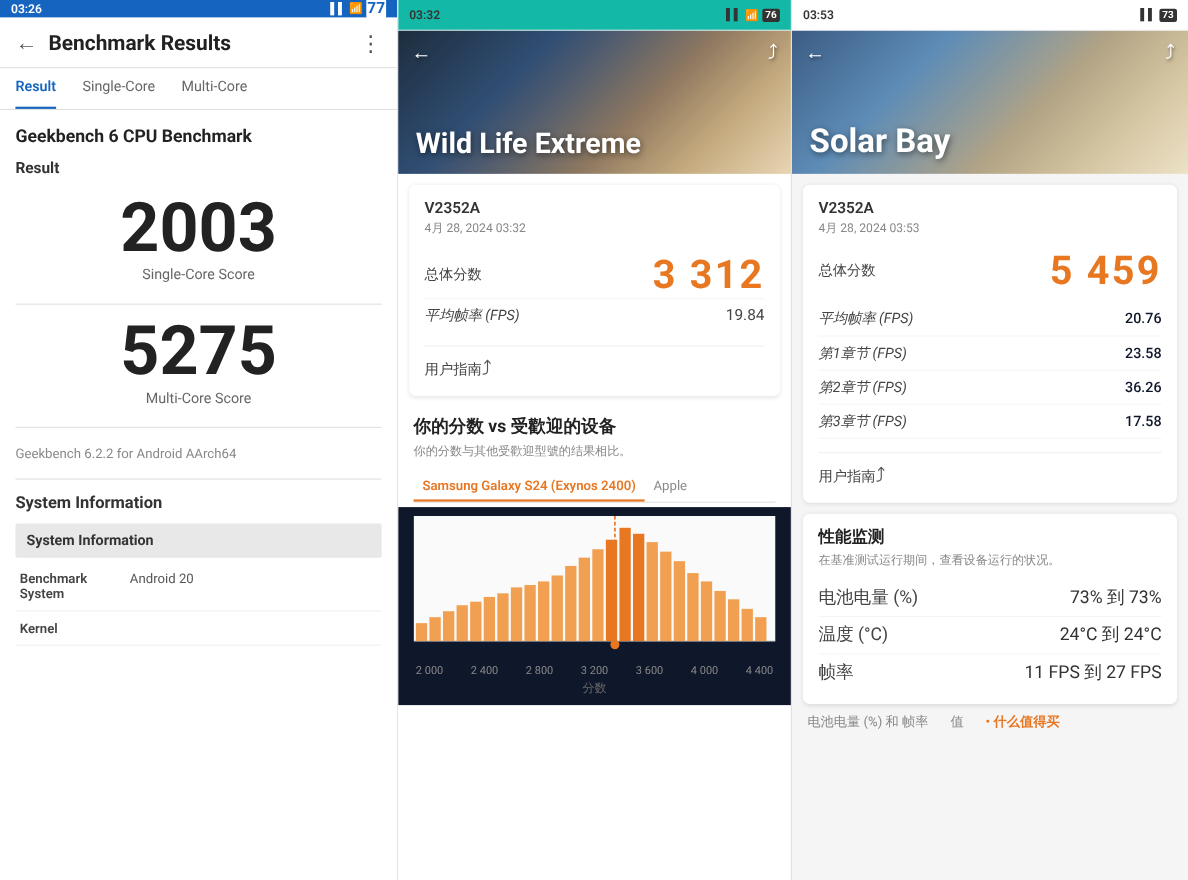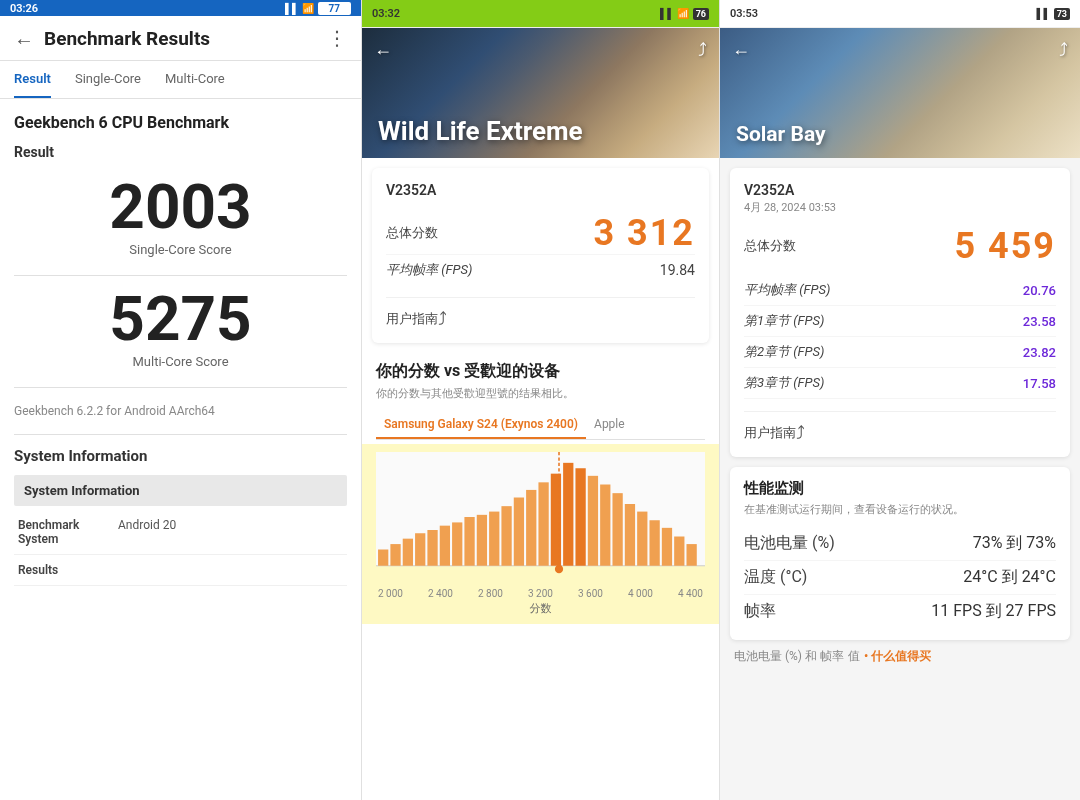--- a/index.html
+++ b/index.html
@@ -71,22 +71,22 @@
     .status-icons {
       display: flex;
       align-items: center;
       gap: 3px;
       font-size: 10px;
     }
     .battery-indicator {
       background: white;
       color: #1565c0;
       border-radius: 2px;
-      padding: 1px 11px;
-      font-size: 10px;
+      padding: 1px 1px;
+      font-size: 14px;
       font-weight: 700;
     }
     .battery-indicator-dark {
       background: #333;
       color: #fff;
       border-radius: 2px;
       padding: 1px 3px;
       font-size: 9px;
       font-weight: 700;
     }
@@ -338,21 +338,21 @@
     }
     .compare-tab.active {
       color: #e87722;
       border-bottom: 2px solid #e87722;
       font-weight: 600;
     }
 
     
     .histogram-container {
       padding: 8px 14px;
-      background: #fef9c3;
+      background: #0f172a;
     }
     .histogram-svg-wrap {
       width: 100%;
       height: 130px;
     }
     .x-axis-labels {
       display: flex;
       justify-content: space-between;
       padding: 0 2px;
       font-size: 10px;
@@ -377,21 +377,21 @@
       padding: 12px 16px;
       overflow: hidden;
     }
     .p3-hero-bg {
       position: absolute;
       inset: 0;
       background: linear-gradient(135deg, #3a5a80 0%, #5a8ab5 30%, #b0a080 60%, #d4c4a0 80%, #ece0c5 100%);
       opacity: 0.9;
     }
     .p3-hero-title {
-      font-size: 21px;
+      font-size: 30px;
       font-weight: 700;
       color: #fff;
       position: relative;
       z-index: 1;
       text-shadow: 1px 2px 6px rgba(0,0,0,0.5);
     }
     .p3-card {
       background: #fff;
       margin: 10px;
       border-radius: 6px;
@@ -407,21 +407,21 @@
       font-size: 13px;
     }
     .p3-score-row:last-child {
       border-bottom: none;
     }
     .p3-score-label-italic {
       color: #444;
       font-style: italic;
     }
     .p3-score-value {
-      color: #6d28d9;
+      color: #0f172a;
       font-weight: 500;
     }
     .p3-monitor-section {
       background: #fff;
       margin: 0 10px;
       border-radius: 6px;
       padding: 12px 14px;
       box-shadow: 0 1px 4px rgba(0,0,0,0.1);
     }
     .p3-monitor-title {
@@ -450,21 +450,21 @@
     }
     .p3-monitor-val {
       color: #333;
     }
     .p3-bottom-text {
       padding: 8px 14px;
       font-size: 12px;
       color: #888;
       display: flex;
       align-items: center;
-      gap: 4px;
+      gap: 20px;
     }
     .brand-tag {
       color: #e87722;
       font-weight: 600;
     }
 
     
     .bar { fill: #f0a050; stroke: none; }
     .bar-highlight { fill: #e87722; stroke: none; }
     .axis-line { stroke: #ccc; stroke-width: 1; }
@@ -521,47 +521,48 @@
     <div class="divider"></div>
 
     <div class="sys-info-header">System Information</div>
     <div class="sys-info-table-header">System Information</div>
 
     <div class="sys-info-row">
       <span class="sys-info-key">Benchmark System</span>
       <span class="sys-info-val">Android 20</span>
     </div>
     <div class="sys-info-row">
-      <span class="sys-info-key">Results</span>
+      <span class="sys-info-key">Kernel</span>
     </div>
   </div>
 </div>
 
 <div class="panel2">
 
-  <div class="status-bar-white" style="background:#84cc16; border-bottom: 1px solid #eee;">
+  <div class="status-bar-white" style="background:#14b8a6; border-bottom: 1px solid #eee;">
     <span>03:32</span>
     <div class="status-icons">
       <span style="font-size:10px;">▌▌</span>
       <span style="font-size:10px;">📶</span>
       <span class="battery-indicator-dark">76</span>
     </div>
   </div>
 
   <div class="p2-hero">
     <div class="p2-hero-bg"></div>
     <div class="p2-hero-nav">
       <span class="nav-icon">←</span>
       <span class="nav-icon">⤴</span>
     </div>
     <div class="p2-hero-title">Wild Life Extreme</div>
   </div>
 
   <div class="p2-card">
     <div class="device-id">V2352A</div>
+    <div class="device-date">4月 28, 2024 03:32</div>
 
     <div class="score-row">
       <span class="score-row-label">总体分数</span>
       <span class="score-big-orange">3 312</span>
     </div>
 
     <div style="display:flex;justify-content:space-between;align-items:center;padding:6px 0;border-top:1px solid #f5f5f5;">
       <span class="score-row-label-italic">平均帧率 (FPS)</span>
       <span class="score-small">19.84</span>
     </div>
@@ -663,21 +664,21 @@
     <div class="p3-score-row">
       <span class="p3-score-label-italic">平均帧率 (FPS)</span>
       <span class="p3-score-value">20.76</span>
     </div>
     <div class="p3-score-row">
       <span class="p3-score-label-italic">第1章节 (FPS)</span>
       <span class="p3-score-value">23.58</span>
     </div>
     <div class="p3-score-row">
       <span class="p3-score-label-italic">第2章节 (FPS)</span>
-      <span class="p3-score-value">23.82</span>
+      <span class="p3-score-value">36.26</span>
     </div>
     <div class="p3-score-row">
       <span class="p3-score-label-italic">第3章节 (FPS)</span>
       <span class="p3-score-value">17.58</span>
     </div>
 
     <div class="share-row">
       <span class="guide-label">用户指南</span>
       <span class="share-icon">⤴</span>
     </div>

